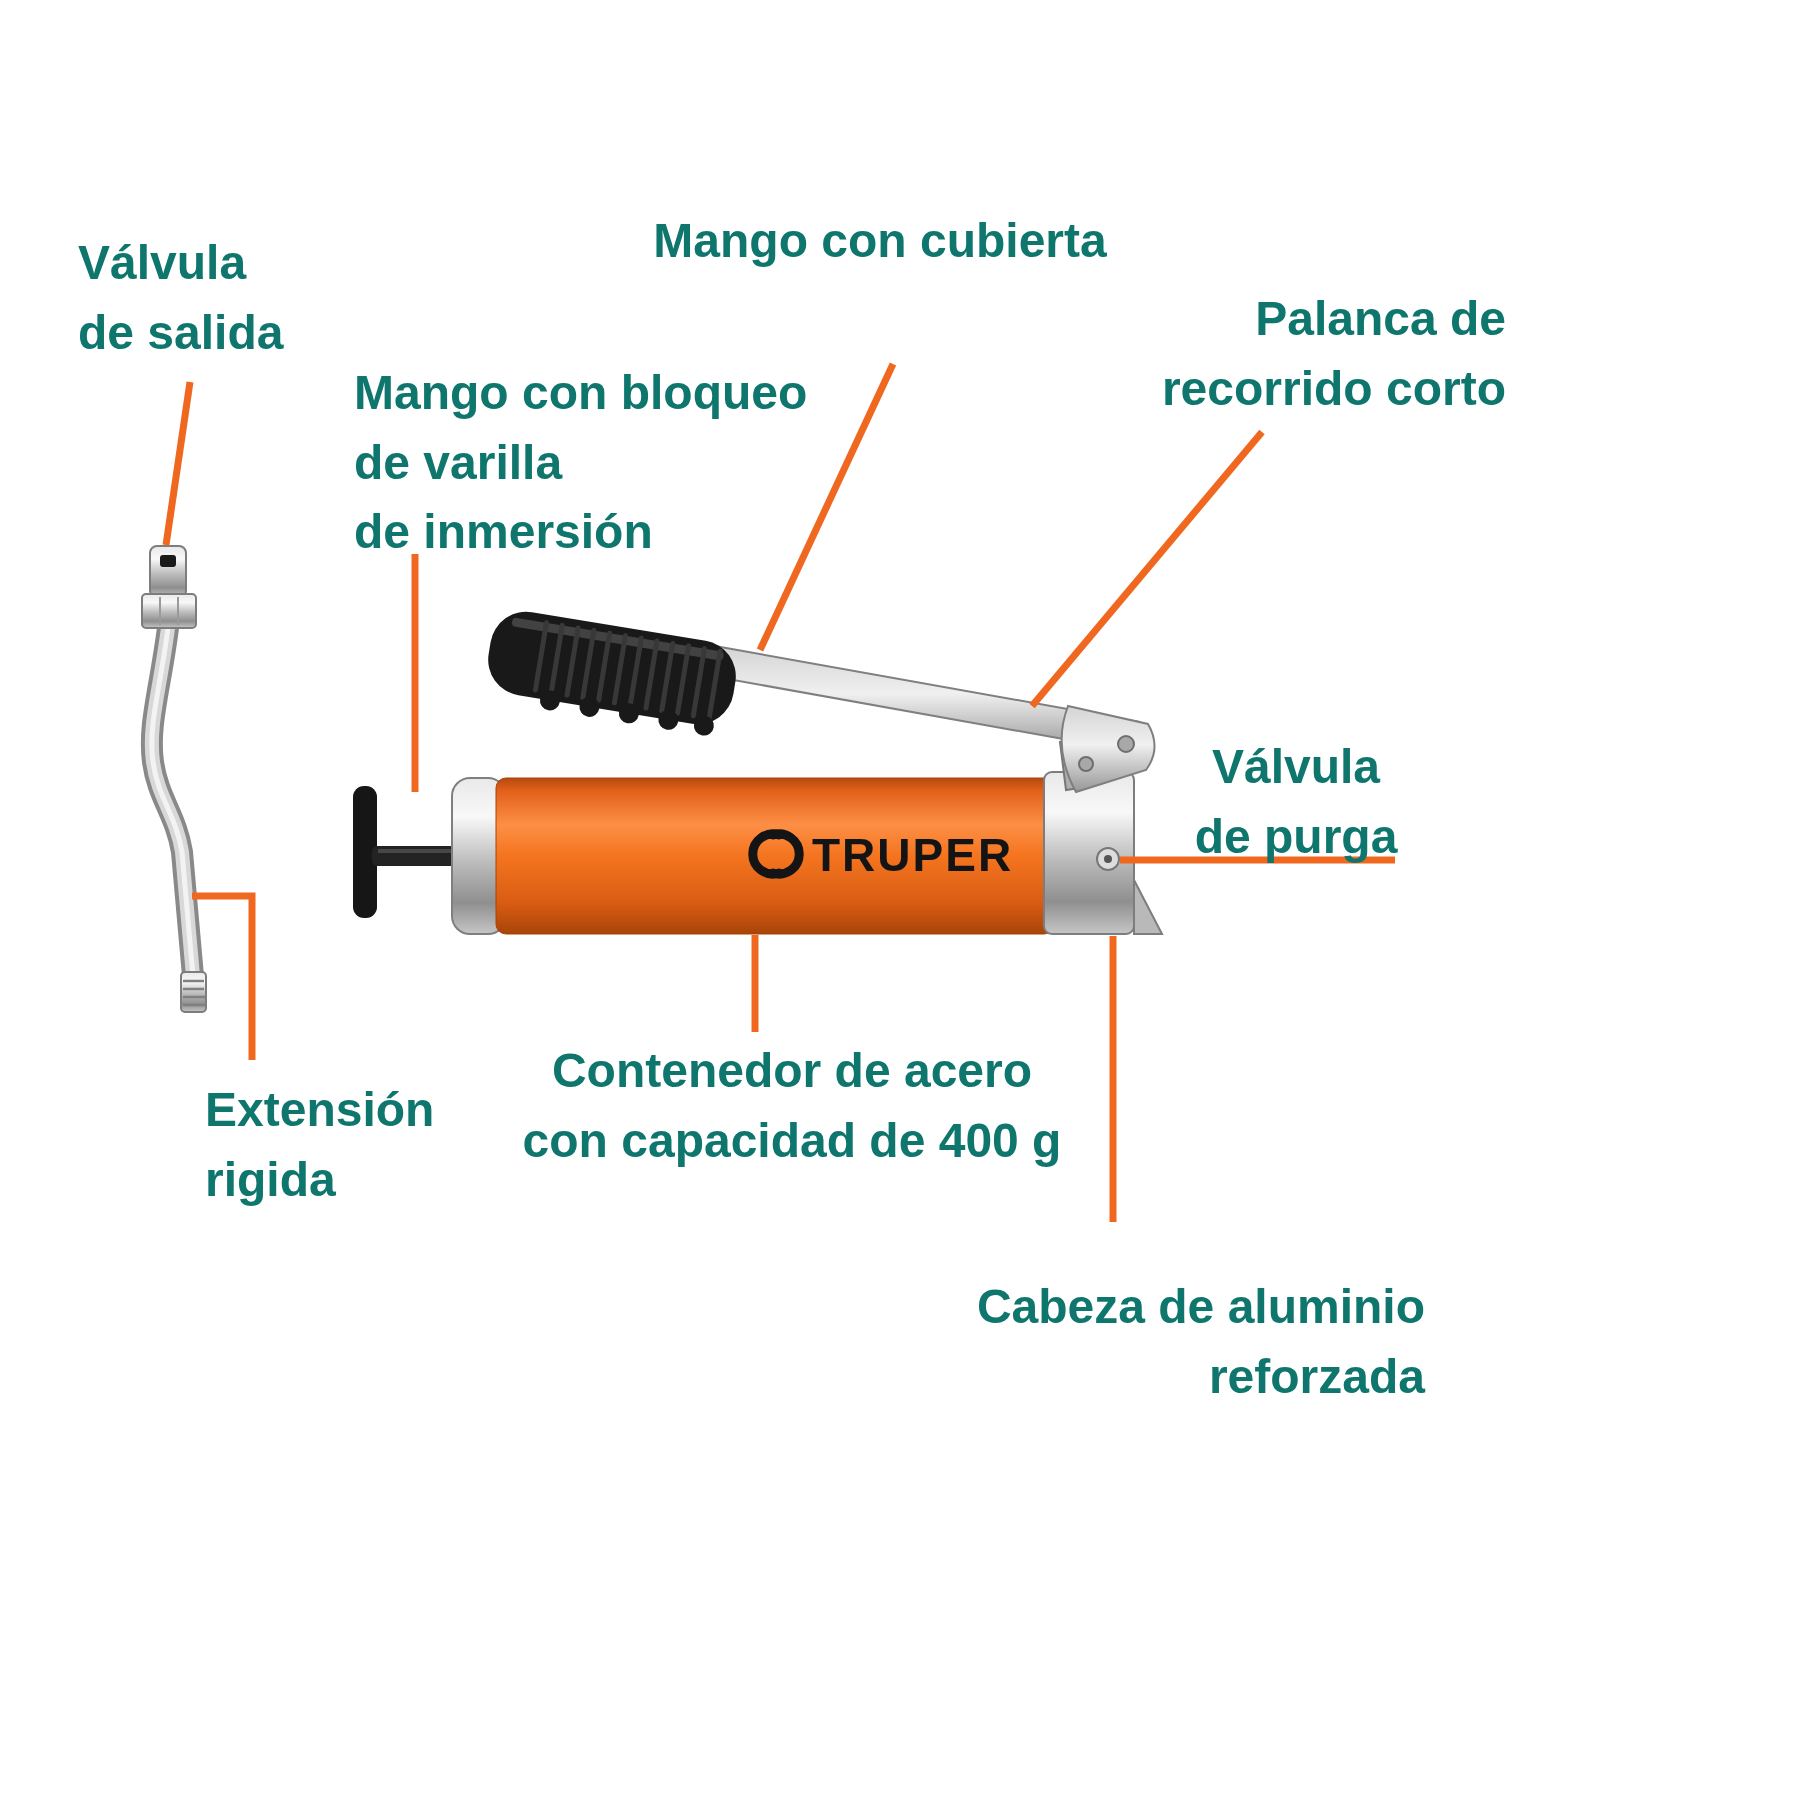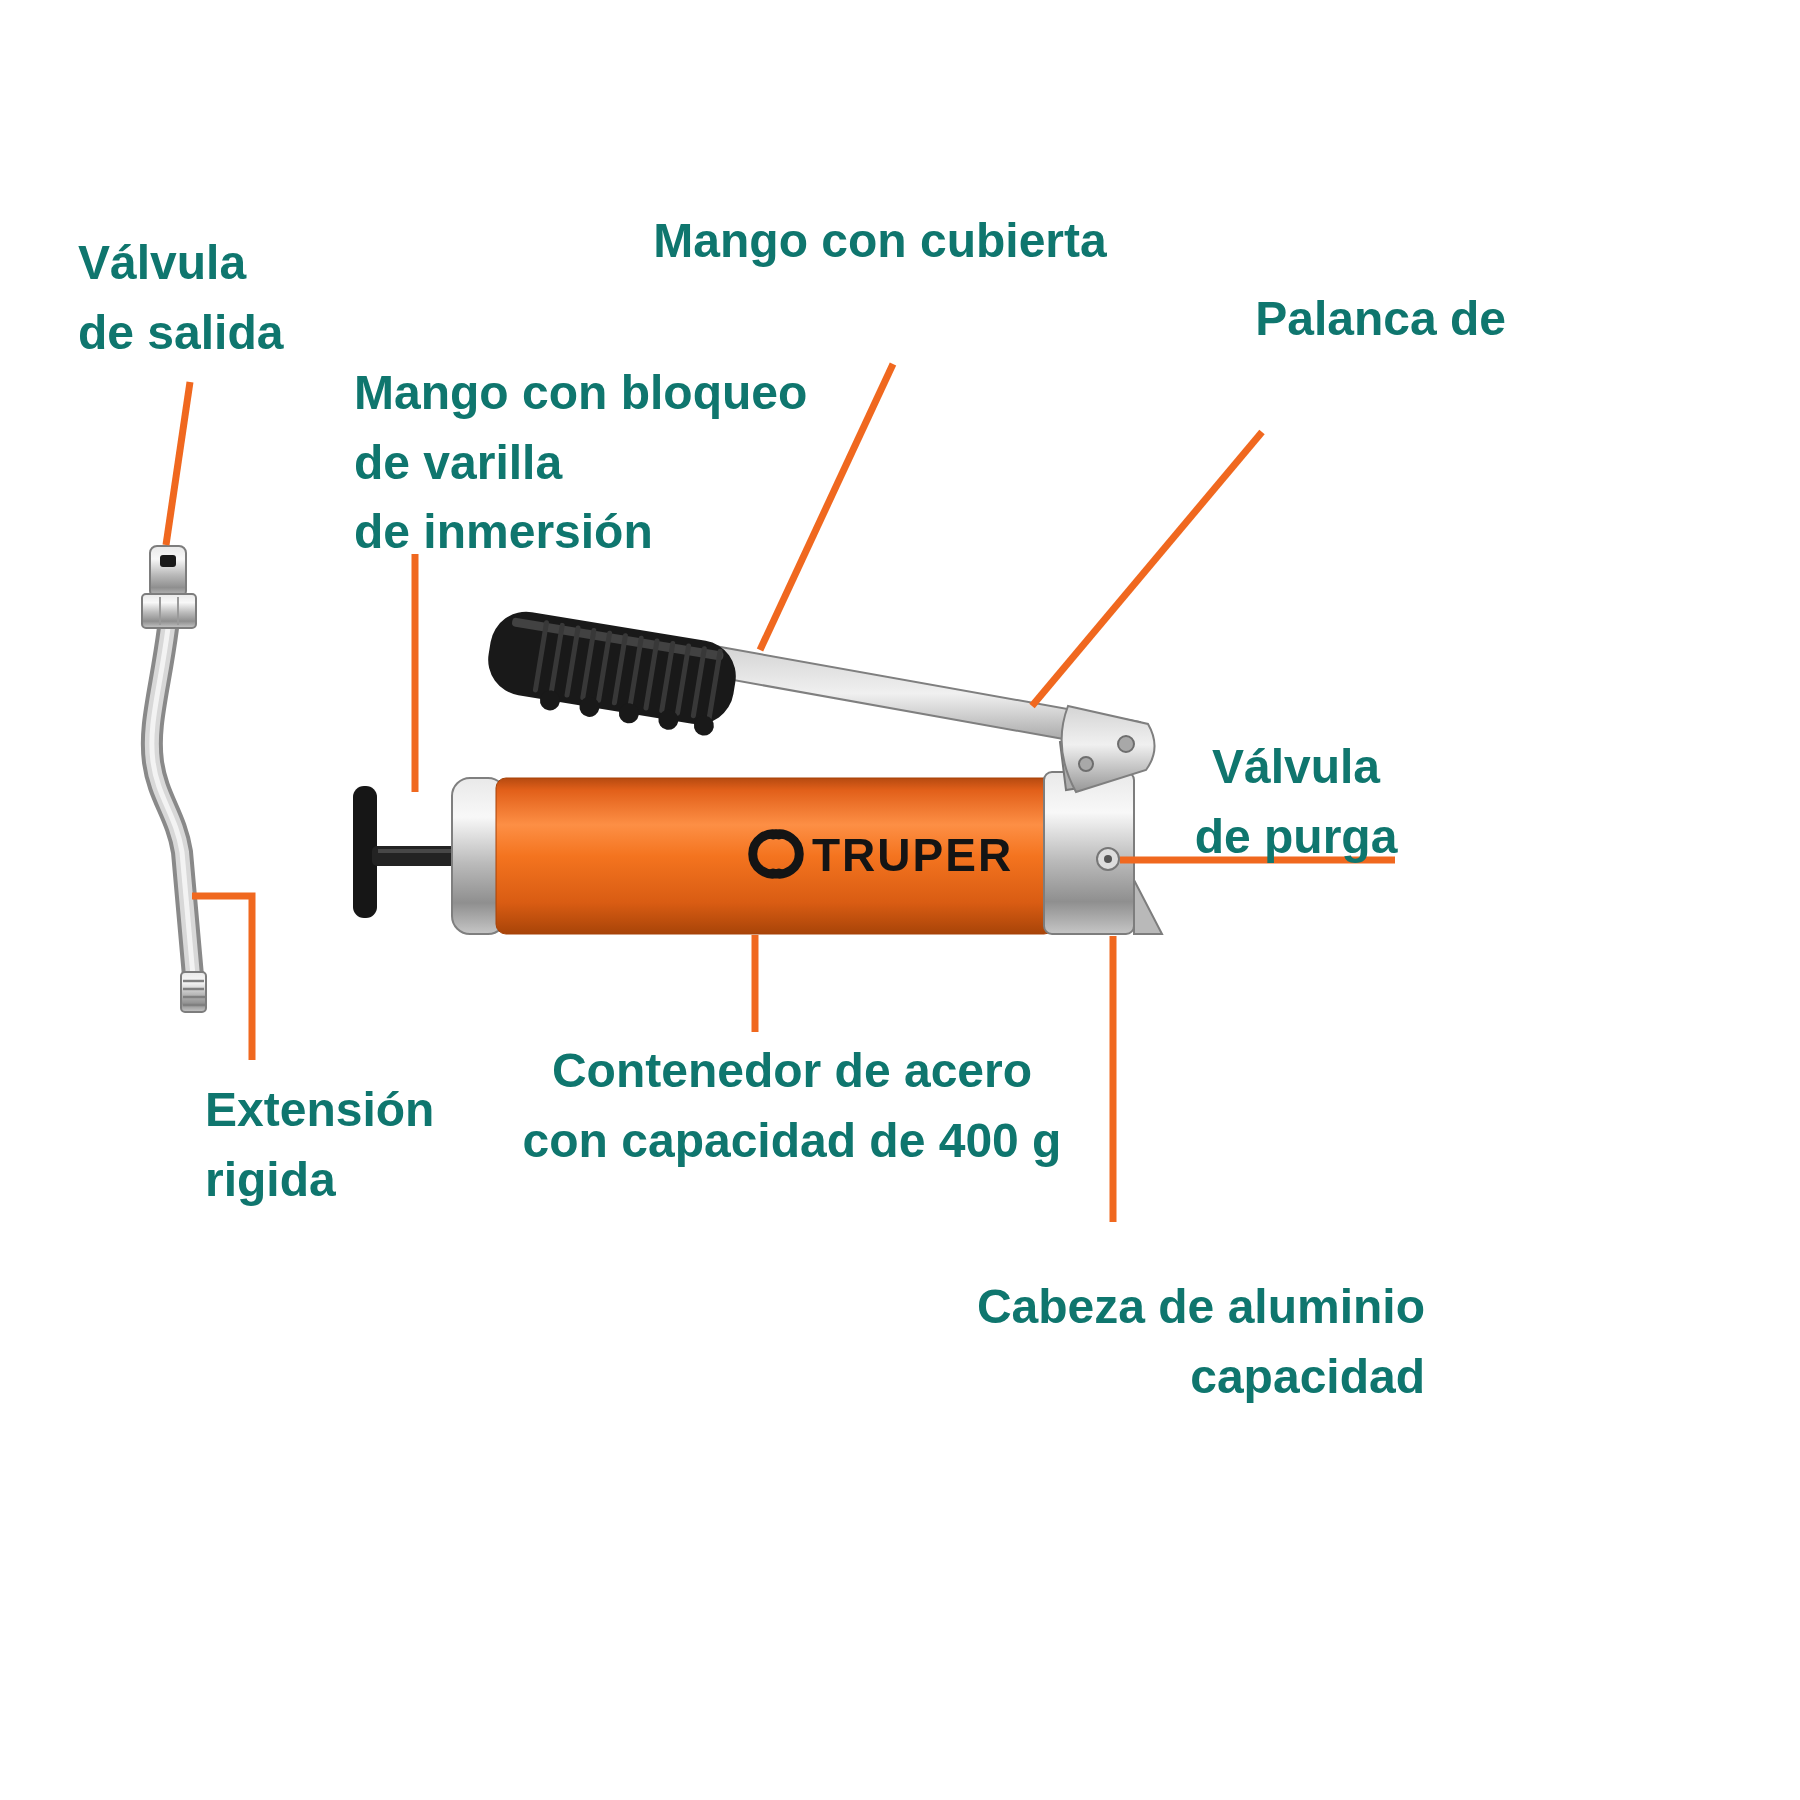--- a/index.html
+++ b/index.html
@@ -144,35 +144,36 @@
     <div>de varilla</div>
     <div>de inmersión</div>
   </div>
 
   <div class="label t-right" style="left:630px;top:206px;width:500px;text-align:center;">
     <div>Mango con cubierta</div>
   </div>
 
   <div class="label t-center" style="left:1106px;top:284px;width:400px;text-align:right;">
     <div>Palanca de</div>
+    <div>recorrido corto</div>
   </div>
 
   <div class="label t-center" style="left:1180px;top:732px;width:232px;">
     <div>Válvula</div>
     <div>de purga</div>
   </div>
 
   <div class="label t-left" style="left:205px;top:1075px;">
     <div>Extensión</div>
     <div>rigida</div>
   </div>
 
   <div class="label t-center" style="left:462px;top:1036px;width:660px;">
     <div>Contenedor de acero</div>
     <div>con capacidad de 400 g</div>
   </div>
 
   <div class="label t-right" style="left:925px;top:1224px;width:500px;margin-top:48px;">
     <div>Cabeza de aluminio</div>
-    <div>capacidad</div>
+    <div>reforzada</div>
   </div>
 
 </div>
 
 </body></html>

